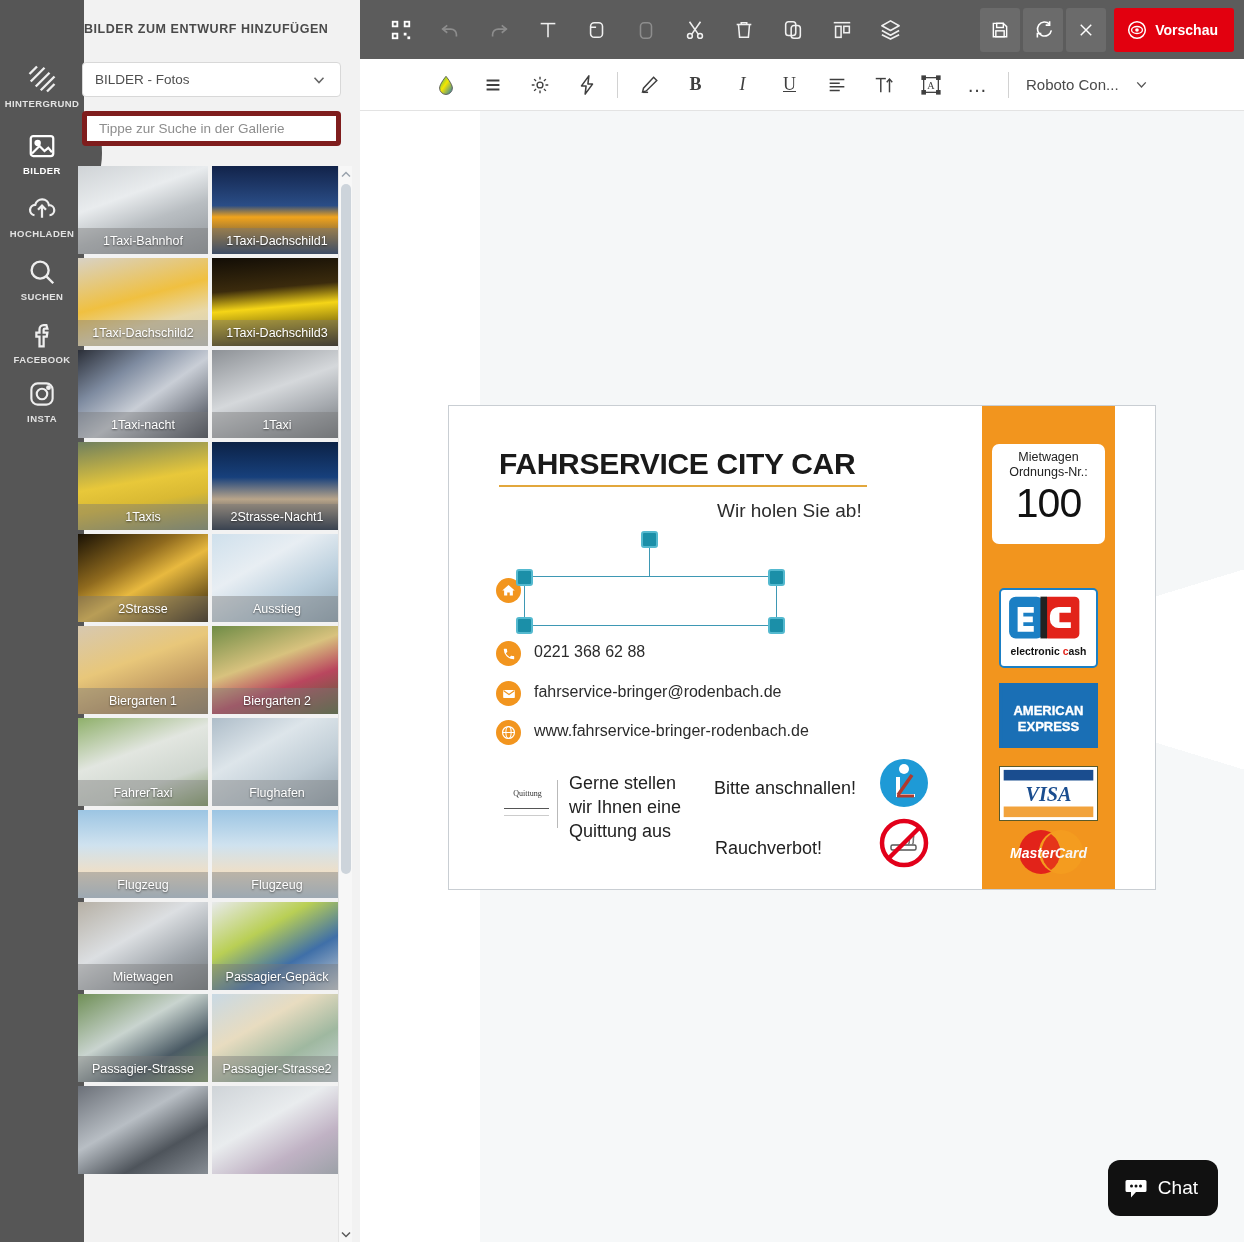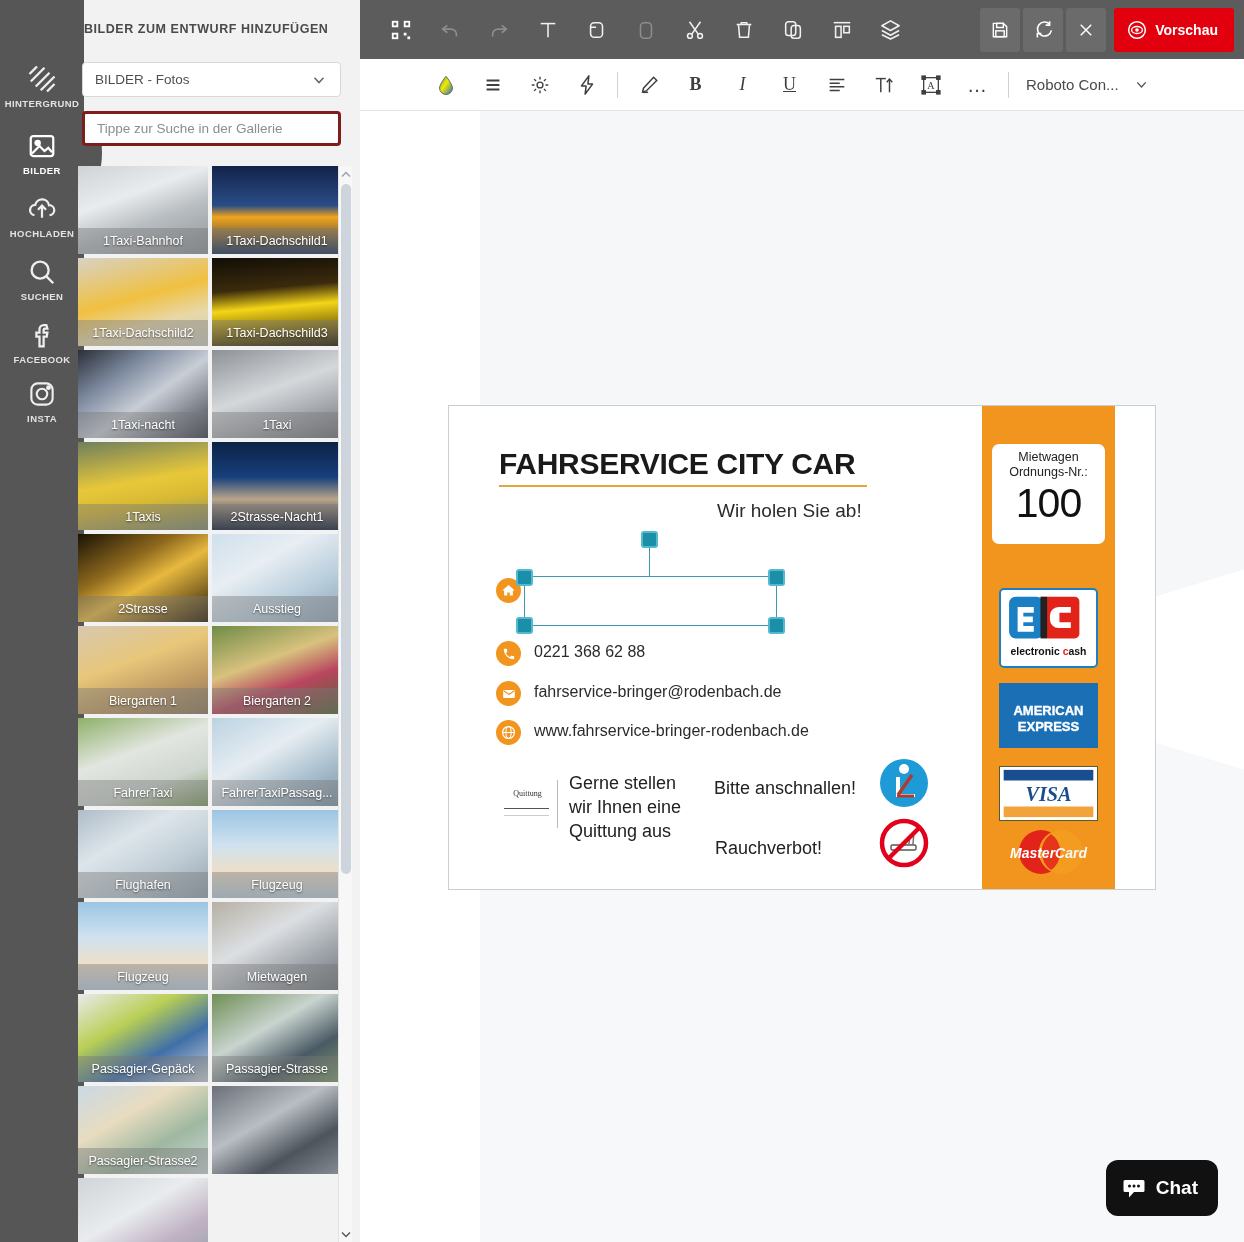--- a/index.html
+++ b/index.html
@@ -47,21 +47,21 @@
     color:#4a4a4a; z-index:6;
   }
   #cat-select{
     position:absolute; left:82px; top:62px; width:259px; height:35px;
     background:#fff; border:1px solid #d8d8d8; border-radius:4px;
     display:flex; align-items:center; padding:13px 12px; z-index:6; cursor:pointer;
   }
   #cat-select .sel-val{ font-size:13.5px; color:#4f4f4f; flex:1; }
   #search-input{
     position:absolute; left:82px; top:111px; width:259px; height:35px;
-    background:#fff; border:3px solid #7f1d1d; border-radius:4px;
+    background:#fff; border:5px solid #7f1d1d; border-radius:4px;
     padding:0 12px; font-size:13.5px; color:#6e6e6e; z-index:6;
     font-family:"Liberation Sans", sans-serif; outline:none;
   }
   #search-input::placeholder{ color:#8d8d8d; }
 
   #thumb-scroll{
     position:absolute; left:78px; top:166px; width:268px; height:1076px;
     overflow:hidden; z-index:6;
   }
   #thumb-grid{
@@ -230,21 +230,21 @@
   #notice-smoke{ position:absolute; left:266px; top:432px; font-size:18px; color:#222; }
   #icon-belt{ position:absolute; left:430px; top:352px; width:50px; height:50px; }
   #icon-smoke{ position:absolute; left:430px; top:412px; width:50px; height:50px; }
 
   
   #chat-widget{
     position:absolute; right:26px; bottom:26px; height:56px;
     background:#111111; border-radius:12px; z-index:40;
     display:flex; align-items:center; gap:10px; padding:0 20px 0 16px; cursor:pointer;
   }
-  #chat-widget .ch-lbl{ color:#fff; font-size:19px; font-weight:700; }
+  #chat-widget .ch-lbl{ color:#fff; font-size:19px; font-weight:400; }
 </style>
 </head>
 <body>
 
 <div id="canvas-area">
   <div id="canvas-shape"></div>
   <div id="canvas-shape2"></div>
 
   <div id="card">
     <div id="card-left">
@@ -615,24 +615,20 @@
       </div>
       <div class="thumb">
         <div class="t-img" style="background:linear-gradient(160deg,#6f8c46 0%,#d8c27e 40%,#b9465e 65%,#4d6534 100%)"></div>
         <div class="t-lbl">Biergarten 2</div>
       </div>
       <div class="thumb">
         <div class="t-img" style="background:linear-gradient(160deg,#8fb06a 0%,#e2e6e0 40%,#cfd6cf 70%,#7f9a62 100%)"></div>
         <div class="t-lbl">FahrerTaxi</div>
       </div>
       <div class="thumb">
-        <div class="t-img" style="background:linear-gradient(150deg,#bcd3e2 0%,#e6edf2 40%,#a9bfcd 70%,#7d93a3 100%)"></div>
-        <div class="t-lbl">FahrerTaxiPassag...</div>
-      </div>
-      <div class="thumb">
         <div class="t-img" style="background:linear-gradient(150deg,#aebdc9 0%,#dde5ea 35%,#c0cdd6 65%,#92a2ae 100%)"></div>
         <div class="t-lbl">Flughafen</div>
       </div>
       <div class="thumb">
         <div class="t-img" style="background:linear-gradient(180deg,#9cc5e3 0%,#cfe2ef 40%,#eddfc9 70%,#b9cddd 100%)"></div>
         <div class="t-lbl">Flugzeug</div>
       </div>
       <div class="thumb">
         <div class="t-img" style="background:linear-gradient(180deg,#9cc5e3 0%,#cfe2ef 40%,#eddfc9 70%,#b9cddd 100%)"></div>
         <div class="t-lbl">Flugzeug</div>

